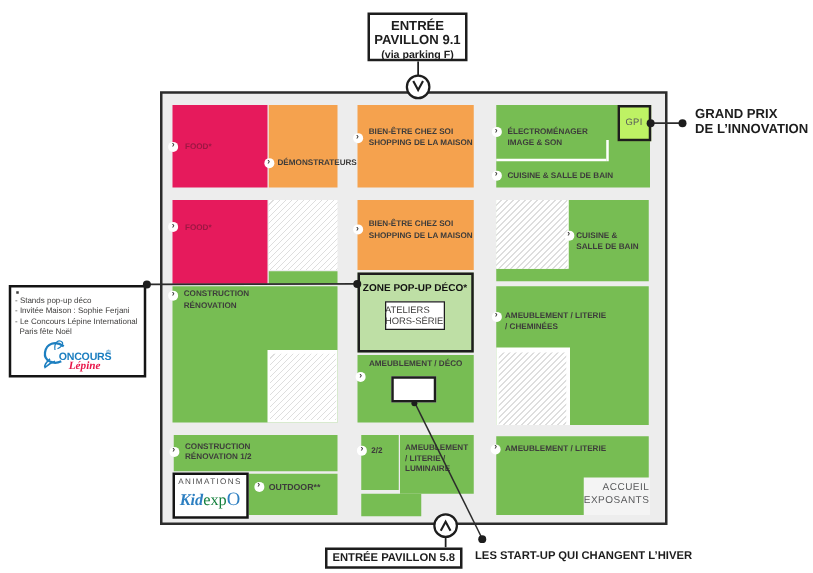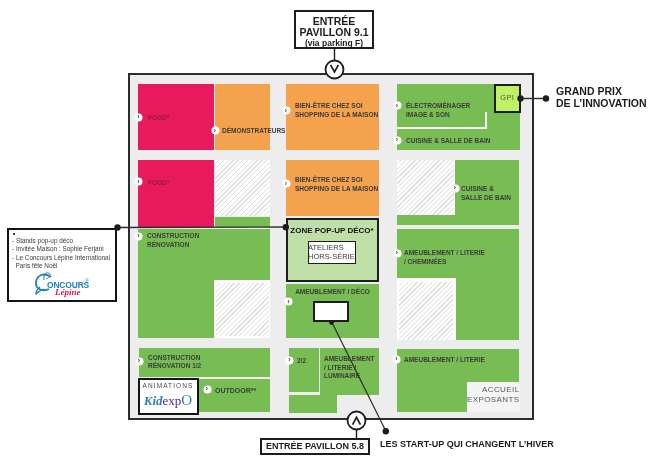--- a/index.html
+++ b/index.html
@@ -120,21 +120,21 @@
 <div class="abs" style="left:139px;top:378.6px;width:131px;height:33.7px;background:#77bd53;"></div>
 
 <div class="mark" style="left:202.5px;top:384.5px;"><span>›</span></div>
 
 <div class="lbl" style="left:215px;top:385.5px;font-size:7px;">OUTDOOR**</div>
 
 <div class="abs" style="left:137.5px;top:378px;width:57px;height:32.5px;border:2px solid #141414;background:#fff;z-index:6;"></div>
 
 <div class="abs" style="left:139.5px;top:382px;width:57px;text-align:center;color:#4a4a4a;font-size:6.5px;letter-spacing:1.1px;z-index:7;">ANIMATIONS</div>
 
-<div class="abs" style="left:139.5px;top:392px;width:57px;text-align:center;z-index:7;font-family:'Liberation Serif',serif;font-size:13px;"><span style="color:#2d7fc1;font-style:italic;font-weight:bold;">Kid</span><span style="color:#4c1d95;">exp</span><span style="color:#2d7fc1;font-size:15px;">O</span></div>
+<div class="abs" style="left:139.5px;top:392px;width:57px;text-align:center;z-index:7;font-family:'Liberation Serif',serif;font-size:13px;"><span style="color:#2d7fc1;font-style:italic;font-weight:bold;">Kid</span><span style="color:#15803d;">exp</span><span style="color:#2d7fc1;font-size:15px;">O</span></div>
 
 <div class="abs" style="left:289px;top:348px;width:30px;height:44px;background:#77bd53;"></div>
 
 <div class="lbl" style="left:297px;top:356px;">2/2</div>
 
 <div class="mark" style="left:285px;top:355.5px;"><span>›</span></div>
 
 <div class="abs" style="left:320px;top:348px;width:58.5px;height:47px;background:#77bd53;"></div>
 
 <div class="lbl" style="left:324px;top:355px;line-height:8.6px;">AMEUBLEMENT<br>/ LITERIE /<br>LUMINAIRE</div>

